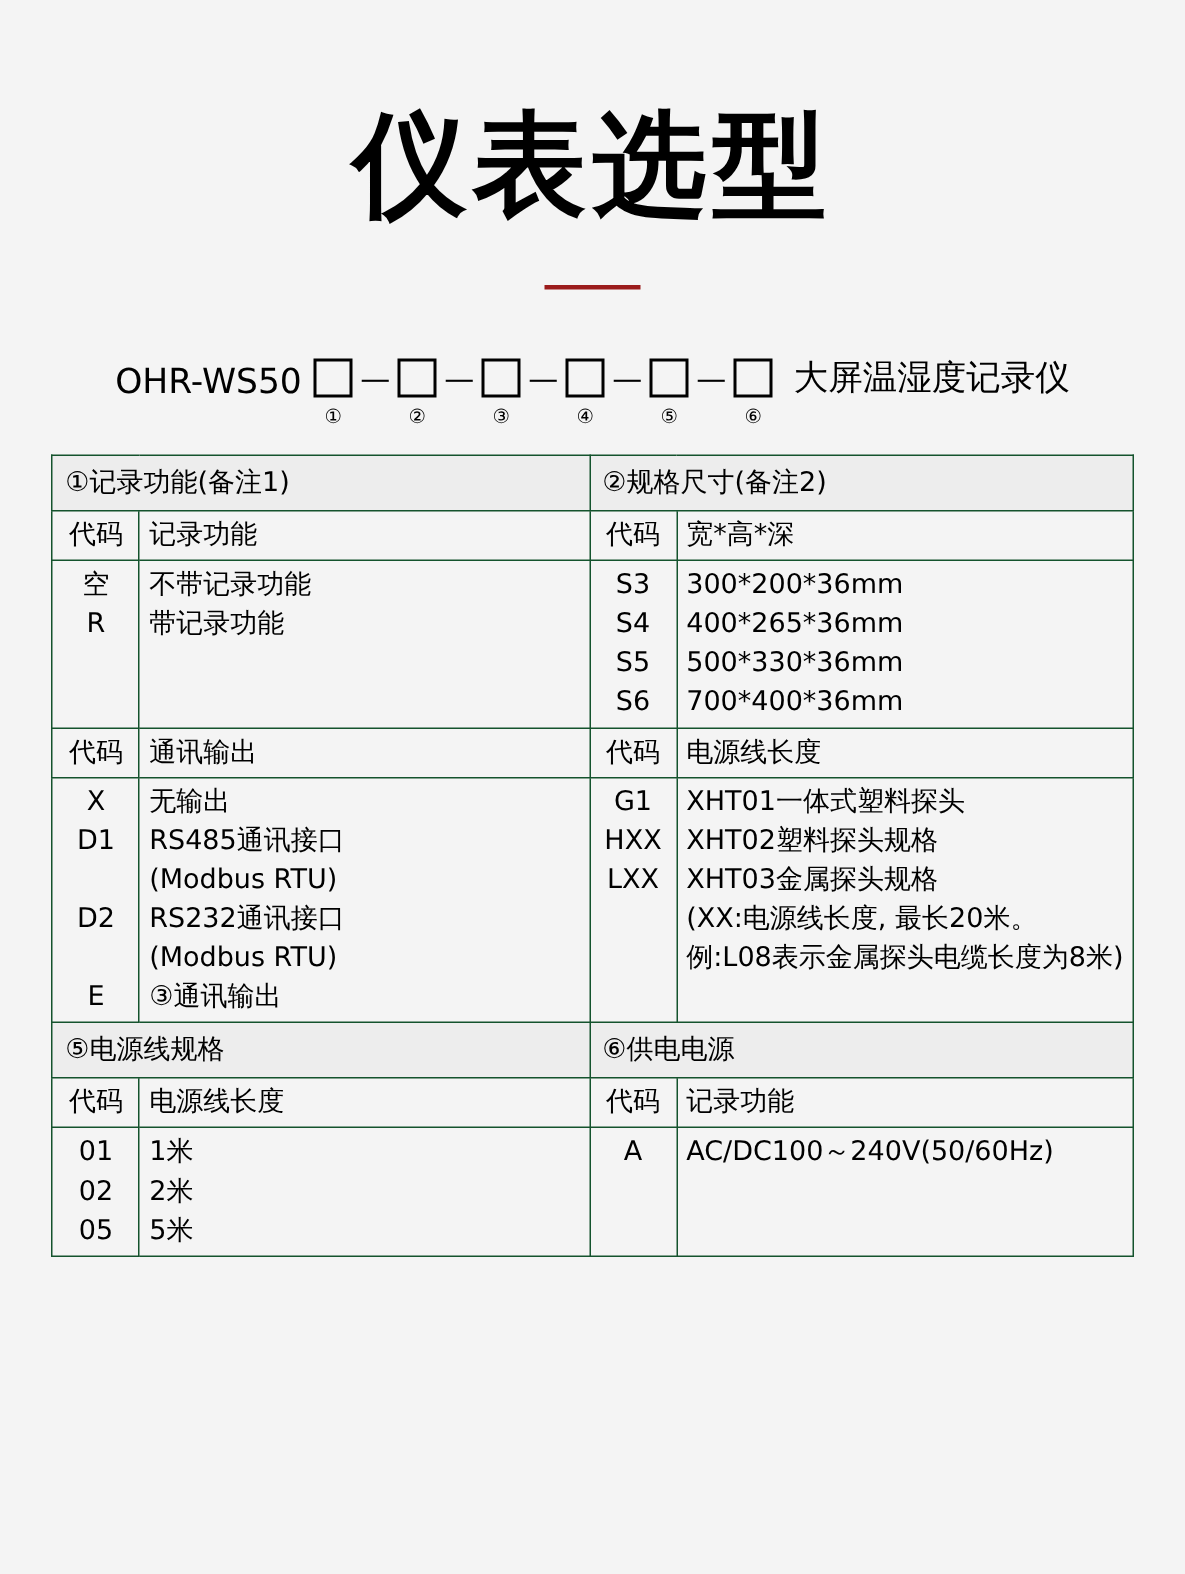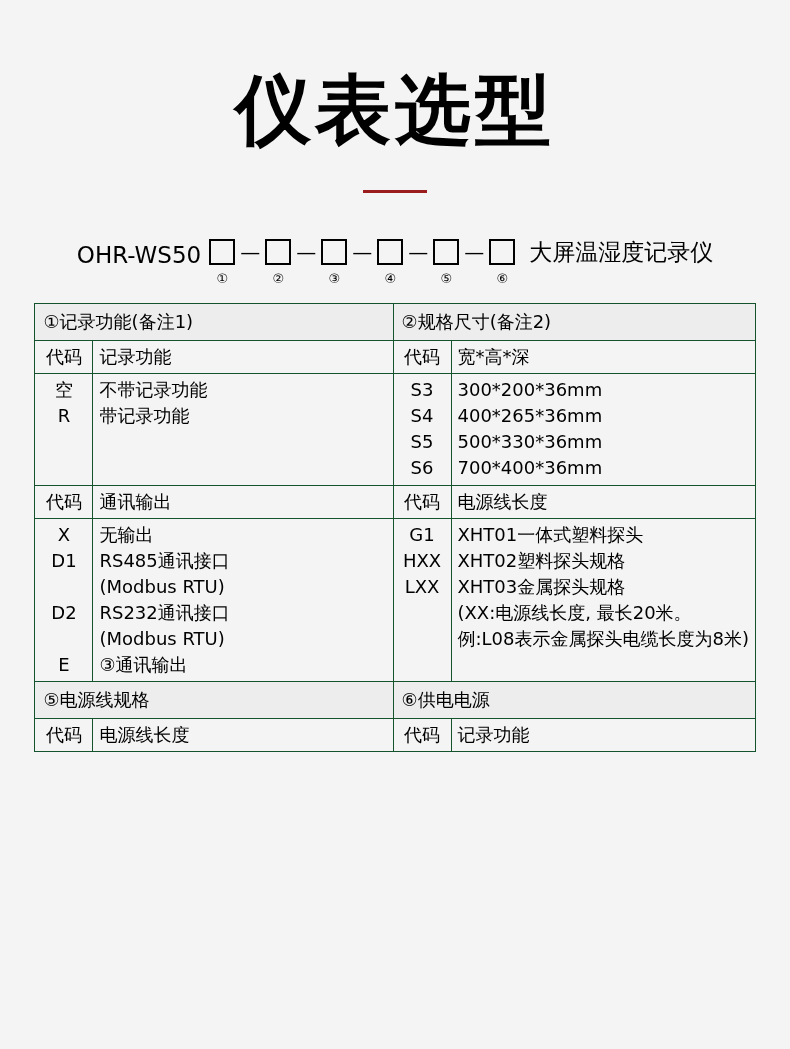--- a/index.html
+++ b/index.html
@@ -274,16 +274,34 @@
       <tr>
         <td class="hdr pad-cell" colspan="2">⑤电源线规格</td>
         <td class="hdr pad-cell" colspan="2">⑥供电电源</td>
       </tr>
       <tr>
         <td class="code-col">代码</td>
         <td>电源线长度</td>
         <td class="code-col-b">代码</td>
         <td>记录功能</td>
       </tr>
+      <tr>
+        <td class="code-col cell-lines">
+          <div>01</div>
+          <div>02</div>
+          <div>05</div>
+        </td>
+        <td class="cell-lines">
+          <div>1米</div>
+          <div>2米</div>
+          <div>5米</div>
+        </td>
+        <td class="code-col-b cell-lines">
+          <div>A</div>
+        </td>
+        <td class="cell-lines">
+          <div>AC/DC100～240V(50/60Hz)</div>
+        </td>
+      </tr>
     </tbody>
   </table>
 
 </div>
 
 </body></html>

